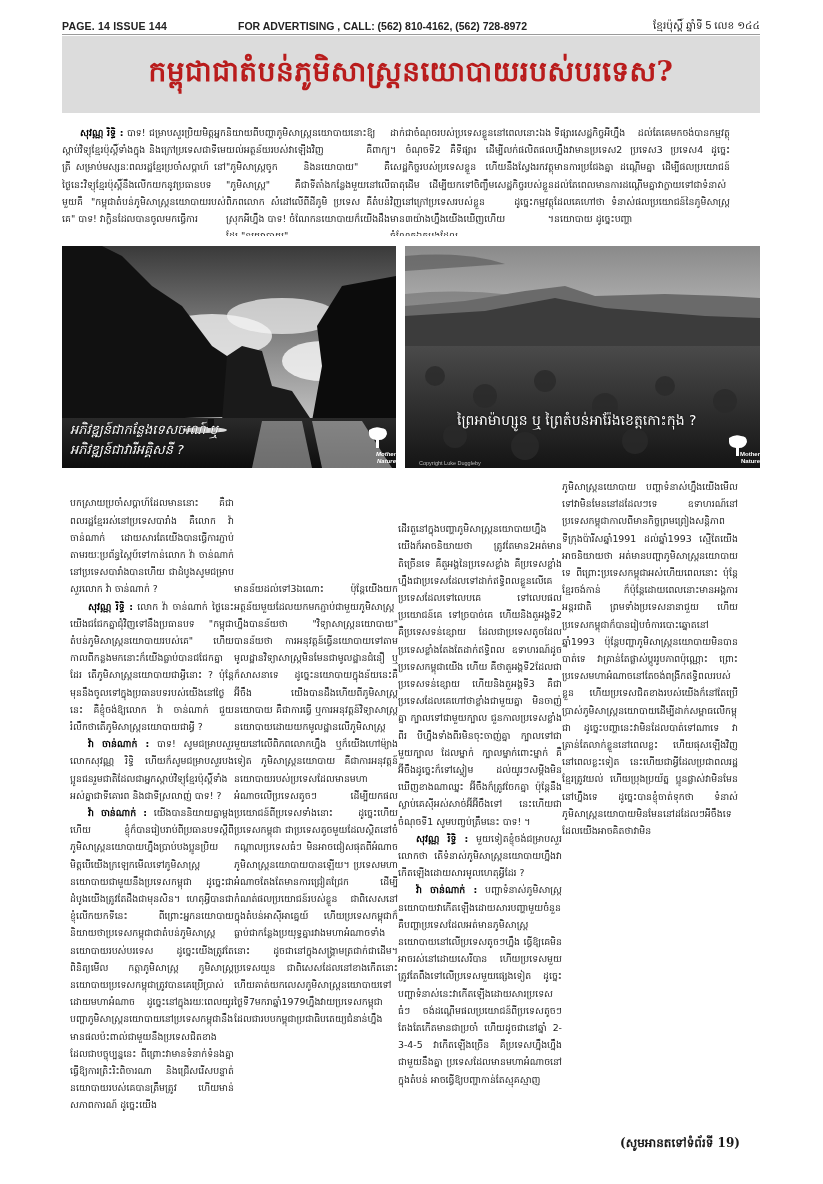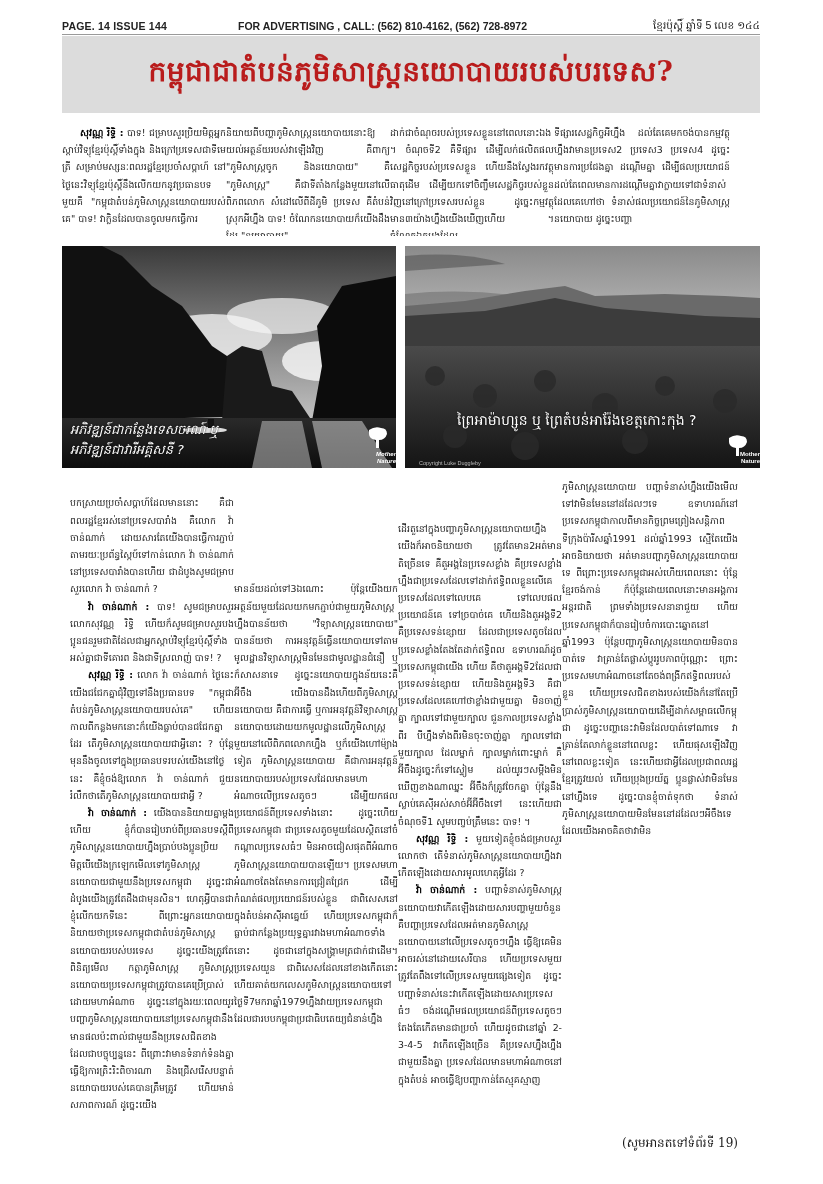--- a/index.html
+++ b/index.html
@@ -22,21 +22,21 @@
   .speaker { font-weight:bold; color:#000; }
   .photo { position:absolute; overflow:hidden; }
   .photo svg { display:block; }
   .caption { position:absolute; color:#fff; font-size:13px; line-height:20px;
              text-shadow:0 0 2px #000; }
   .brand { position:absolute; color:#fff; font-family:"Liberation Sans", sans-serif;
            font-weight:bold; font-size:6px; line-height:7px; text-align:right; }
   .copyright { position:absolute; color:#bbb; font-family:"Liberation Sans", sans-serif;
                font-size:5.5px; }
   .continue { position:absolute; left:595px; top:1135px; width:170px; text-align:center;
-              font-family:"DejaVu Serif", serif; font-weight:normal; font-size:12px; }
+              font-family:"DejaVu Serif", serif; font-weight:bold; font-size:12px; }
 </style>
 </head>
 <body>
 
 <div class="header">
   <span class="left">PAGE. 14  ISSUE 144</span>
   <span class="center">FOR ADVERTISING ,  CALL: (562) 810-4162, (562) 728-8972</span>
   <span class="right">ខ្មែរប៉ុស្ដិ៍ ឆ្នាំទី 5  លេខ ១៤៤</span>
 </div>
 
@@ -130,22 +130,22 @@
   <svg style="position:absolute; left:322px; top:188px;" width="22" height="24" viewBox="0 0 22 24">
     <path d="M2 4 Q8 0 14 2 Q20 2 20 8 Q18 14 12 14 L12 22 L9 22 L9 14 Q2 13 2 8 Z" fill="#fff"></path>
   </svg>
   <div class="brand" style="left:334px; top:205px;">Mother Nature</div>
   <div class="copyright" style="left:14px; top:214px;">Copyright Luke Duggleby</div>
 </div>
 
 <div class="cols" style="left:70px; top:478px; width:698px; height:652px;align-items:center;">
   <div class="col" style="width:164px;">
     <p style="text-indent:0"><span>បកស្រាយប្រចាំសប្ដាហ៍ដែលមាននោះ គឺជាពលរដ្ឋខ្មែររស់នៅប្រទេសបារាំង គឺលោក វ៉ា ចាន់ណាក់ ដោយសារតែយើងបានធ្វើការភ្ជាប់តាមរយៈប្រព័ន្ធស្កៃប៍ទៅកាន់លោក វ៉ា ចាន់ណាក់ នៅប្រទេសបារាំងបានហើយ ជាដំបូងសូមជម្រាបសួរលោក វ៉ា ចាន់ណាក់ ?</span></p>
+    <p><span class="speaker">សុវណ្ណ រិទ្ធិ :</span> <span>លោក វ៉ា ចាន់ណាក់ ថ្ងៃនេះយើងជជែកគ្នាជុំវិញទៅនឹងប្រធានបទ "កម្ពុជាតំបន់ភូមិសាស្ត្រនយោបាយរបស់គេ" ហើយកាលពីកន្លងមកនោះក៏យើងធ្លាប់បានជជែកគ្នាដែរ តើភូមិសាស្ត្រនយោបាយជាអ្វីនោះ ? ប៉ុន្តែមុននឹងចូលទៅក្នុងប្រធានបទរបស់យើងនៅថ្ងៃនេះ គឺខ្ញុំចង់ឱ្យលោក វ៉ា ចាន់ណាក់ ជួយរំលឹកថាតើភូមិសាស្ត្រនយោបាយជាអ្វី ?</span></p>
     <p><span class="speaker">វ៉ា ចាន់ណាក់ :</span> <span>បាទ! សូមជម្រាបសួរលោកសុវណ្ណ រិទ្ធិ ហើយក៏សូមជម្រាបសួរបងប្អូនជនរួមជាតិដែលជាអ្នកស្ដាប់វិទ្យុខ្មែរប៉ុស្ដិ៍ទាំងអស់គ្នាជាទីគោរព និងជាទីស្រលាញ់ បាទ! ?</span></p>
-    <p><span class="speaker">សុវណ្ណ រិទ្ធិ :</span> <span>លោក វ៉ា ចាន់ណាក់ ថ្ងៃនេះយើងជជែកគ្នាជុំវិញទៅនឹងប្រធានបទ "កម្ពុជាតំបន់ភូមិសាស្ត្រនយោបាយរបស់គេ" ហើយកាលពីកន្លងមកនោះក៏យើងធ្លាប់បានជជែកគ្នាដែរ តើភូមិសាស្ត្រនយោបាយជាអ្វីនោះ ? ប៉ុន្តែមុននឹងចូលទៅក្នុងប្រធានបទរបស់យើងនៅថ្ងៃនេះ គឺខ្ញុំចង់ឱ្យលោក វ៉ា ចាន់ណាក់ ជួយរំលឹកថាតើភូមិសាស្ត្រនយោបាយជាអ្វី ?</span></p>
     <p><span class="speaker">វ៉ា ចាន់ណាក់ :</span> <span>យើងបាននិយាយគ្នាម្ដងហើយ ខ្ញុំក៏បានរៀបរាប់ពីប្រធានបទស្ដីពីភូមិសាស្ត្រនយោបាយហ្នឹងប្រាប់បងប្អូនប្រិយមិត្តបើយើងក្រឡេកមើលទៅភូមិសាស្ត្រនយោបាយជាមួយនឹងប្រទេសកម្ពុជា ដូច្នេះជាដំបូងយើងត្រូវតែដឹងជាមុនសិន។ ហេតុអ្វីបានជាខ្ញុំលើកយកទីនេះ ពីព្រោះអ្នកនយោបាយនិយាយថាប្រទេសកម្ពុជាជាតំបន់ភូមិសាស្ត្រនយោបាយរបស់បរទេស ដូច្នេះយើងត្រូវតែពិនិត្យមើល កត្តាភូមិសាស្ត្រ ភូមិសាស្ត្រនយោបាយប្រទេសកម្ពុជាត្រូវបានគេប្រើប្រាស់ដោយមហាអំណាច ដូច្នេះនៅក្នុងរយៈពេលយូរ បញ្ហាភូមិសាស្ត្រនយោបាយនៅប្រទេសកម្ពុជានឹងមានផលប៉ះពាល់ជាមួយនឹងប្រទេសជិតខាង ដែលជាបច្ចុប្បន្ននេះ ពីព្រោះវាមានទំនាក់ទំនងគ្នា ធ្វើឱ្យការត្រិះរិះពិចារណា និងជ្រើសរើសបន្ទាត់នយោបាយរបស់គេបានត្រឹមត្រូវ ហើយមាន់សភាពការណ៍ ដូច្នេះយើង</span></p>
   </div>
   <div class="col" style="width:164px;">
     <p style="text-indent:0"><span>មានន័យដល់ទៅ3ឯណោះ ប៉ុន្តែយើងយកអត្ថន័យមួយដែលយកមកភ្ជាប់ជាមួយភូមិសាស្ត្រហ្នឹងបានន័យថា "វិទ្យាសាស្ត្រនយោបាយ" បានន័យថា ការអនុវត្តន៍ធ្វើនយោបាយទៅតាមមូលដ្ឋានវិទ្យាសាស្ត្រមិនមែនជាមូលដ្ឋានជំនឿ ឬក៏សាសនាទេ ដូច្នេះនយោបាយក្នុងន័យនេះគឺអ៊ីចឹង យើងបានដឹងហើយពីភូមិសាស្ត្រនយោបាយ គឺជាការធ្វើ ឬការអនុវត្តន៍វិទ្យាសាស្ត្រនយោបាយដោយយកមូលដ្ឋានលើភូមិសាស្ត្រមួយនៅលើពិភពលោកហ្នឹង ឬក៏យើងហៅម៉្យាងទៀត ភូមិសាស្ត្រនយោបាយ គឺជាការអនុវត្តន៍នយោបាយរបស់ប្រទេសដែលមានមហាអំណាចលើប្រទេសតូចៗ ដើម្បីយកផលប្រយោជន៍ពីប្រទេសទាំងនោះ ដូច្នេះហើយប្រទេសកម្ពុជា ជាប្រទេសតូចមួយដែលស្ថិតនៅចំកណ្ដាលប្រទេសធំៗ មិនអាចជៀសផុតពីអំណាចភូមិសាស្ត្រនយោបាយបានឡើយ។ ប្រទេសមហាអំណាចតែងតែមានការជ្រៀតជ្រែក ដើម្បីកំណត់ផលប្រយោជន៍របស់ខ្លួន ជាពិសេសនៅក្នុងតំបន់អាស៊ីអាគ្នេយ៍ ហើយប្រទេសកម្ពុជាក៏ធ្លាប់ជាកន្លែងប្រយុទ្ធគ្នារវាងមហាអំណាចទាំងនោះ ដូចជានៅក្នុងសង្គ្រាមត្រជាក់ជាដើម។ ប្រទេសយួន ជាពិសេសដែលនៅខាងកើតនោះ ហើយគាត់យកលេសភូមិសាស្ត្រនយោបាយទៅថ្ងៃទី7មករាឆ្នាំ1979ហ្នឹងវាយប្រទេសកម្ពុជាដែលជារបបកម្ពុជាប្រជាធិបតេយ្យជំនាន់ហ្នឹង</span></p>
   </div>
   <div class="col" style="width:164px;">
     <p style="text-indent:0"><span>ដើរតួនៅក្នុងបញ្ហាភូមិសាស្ត្រនយោបាយហ្នឹងយើងក៏អាចនិយាយថា ត្រូវតែមាន2អត់មានតិច្រើនទេ គឺតួអង្គនៃប្រទេសខ្លាំង គឺប្រទេសខ្លាំងហ្នឹងជាប្រទេសដែលទៅដាក់ឥទ្ធិពលខ្លួនលើគេប្រទេសដែលទៅលេបគេ ទៅលេបផលប្រយោជន៍គេ ទៅច្របាច់គេ ហើយនិងតួអង្គទី2 គឺប្រទេសទន់ខ្សោយ ដែលជាប្រទេសតូចដែលប្រទេសខ្លាំងតែងតែដាក់ឥទ្ធិពល ឧទាហរណ៍ដូចប្រទេសកម្ពុជាយើង ហើយ គឺថាតួអង្គទី2ដែលជាប្រទេសទន់ខ្សោយ ហើយនិងតួអង្គទី3 គឺជាប្រទេសដែលគេហៅថាខ្លាំងជាមួយគ្នា មិនចាញ់គ្នា ក្បាលទៅជាមួយក្បាល ជួនកាលប្រទេសខ្លាំងពីរ បីហ្នឹងទាំងពីរមិនចុះចាញ់គ្នា ក្បាលទៅជាមួយក្បាល ដែលម្នាក់ ក្បាលម្នាក់ពោះម្នាក់ គឺអ៊ីចឹងដូច្នេះក៏ទៅស្ទៀម ដល់យូរៗសម្ដីងមិនឃើញខាងណាឈ្នះ អ៊ីចឹងក៏ត្រូវចែកគ្នា ប៉ុន្តែនឹងស្លាប់គេស៊ីអស់សាច់អ៊ីអ៊ីចឹងទៅ នេះហើយជាចំណុចទី1 សូមបញ្ចប់ត្រឹមនេះ បាទ! ។</span></p>
     <p><span class="speaker">សុវណ្ណ រិទ្ធិ :</span> <span>មួយទៀតខ្ញុំចង់ជម្រាបសួរលោកថា តើទំនាស់ភូមិសាស្ត្រនយោបាយហ្នឹងវាកើតឡើងដោយសារមូលហេតុអ្វីដែរ ?</span></p>
     <p><span class="speaker">វ៉ា ចាន់ណាក់ :</span> <span>បញ្ហាទំនាស់ភូមិសាស្ត្រនយោបាយវាកើតឡើងដោយសារបញ្ហាមួយចំនួន គឺបញ្ហាប្រទេសដែលអត់មានភូមិសាស្ត្រនយោបាយនៅលើប្រទេសតូចៗហ្នឹង ធ្វើឱ្យគេមិនអាចរស់នៅដោយសេរីបាន ហើយប្រទេសមួយត្រូវតែពឹងទៅលើប្រទេសមួយផ្សេងទៀត ដូច្នេះបញ្ហាទំនាស់នេះវាកើតឡើងដោយសារប្រទេសធំៗ ចង់ដណ្ដើមផលប្រយោជន៍ពីប្រទេសតូចៗ តែងតែកើតមានជាប្រចាំ ហើយដូចជានៅឆ្នាំ 2-3-4-5 វាកើតឡើងច្រើន គឺប្រទេសហ្នឹងហ្នឹងជាមួយនឹងគ្នា ប្រទេសដែលមានមហាអំណាចនៅក្នុងតំបន់ អាចធ្វើឱ្យបញ្ហាកាន់តែស្មុគស្មាញ</span></p>
   </div>

